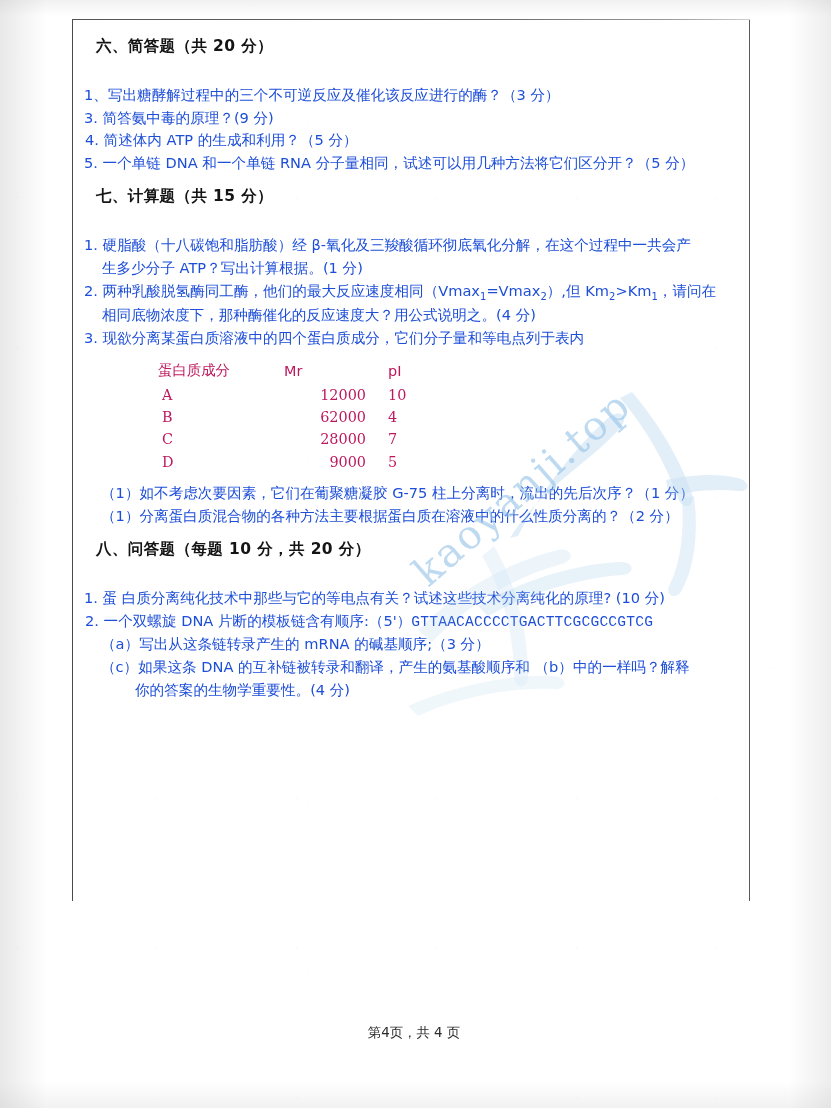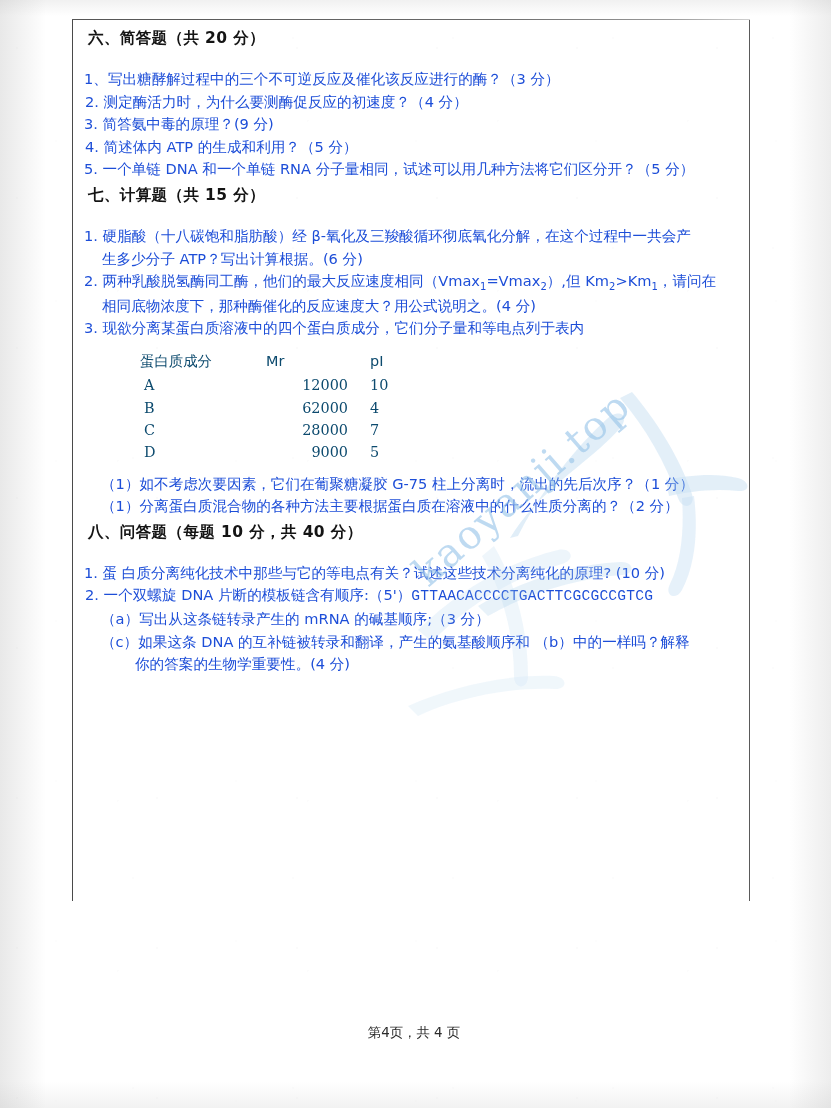--- a/index.html
+++ b/index.html
@@ -82,21 +82,21 @@
     z-index: 6;
     color: #1b1b1b;
   }
 
   .heading {
     font-family: "DejaVu Sans", "Liberation Sans", sans-serif;
     font-weight: 700;
     font-size: 15.5px;
     letter-spacing: .4px;
     color: #141414;
-    margin: 4px;
+    margin: 12px;
     line-height: 1.35;
   }
   .q {
     font-family: "DejaVu Sans", "Liberation Sans", sans-serif;
     font-size: 14.6px;
     line-height: 1.55;
     color: #1d4ed8;
     margin: 0;
     white-space: nowrap;
   }
@@ -105,25 +105,25 @@
 
   .gap-sm { height: 9px; }
   .gap-md { height: 15px; }
 
   
   .skew-a { transform: translateX(0px); }
   .skew-b { transform: translateX(1px); }
 
   
   #protein-table {
-    margin-left: 56px;
+    margin-left: 74px;
     border-collapse: collapse;
     font-family: "DejaVu Serif", "Liberation Serif", serif;
     font-size: 14.4px;
-    color: #0c4a6e;
+    color: #be185d;
   }
   #protein-table th, #protein-table td {
     padding: 3.2px 0;
     font-weight: 400;
     text-align: left;
   }
   #protein-table th:nth-child(1), #protein-table td:nth-child(1) { width: 108px; }
   #protein-table th:nth-child(2), #protein-table td:nth-child(2) { width: 96px; text-align: right; padding-right: 22px; }
   #protein-table th:nth-child(3), #protein-table td:nth-child(3) { width: 60px; }
   #protein-table th:nth-child(2) { text-align: left; padding-left: 14px; padding-right: 0; }
@@ -213,30 +213,29 @@
       <path d="M10 196 C54 176, 110 164, 156 166 C170 167, 170 180, 156 179 C112 177, 58 188, 20 206 Z" fill="rgba(150,196,232,0.34)"></path>
     </svg>
     <div id="wm-text">kaoyanji.top</div>
   </div>
 
   <div id="content">
 
     <h2 class="heading">六、简答题（共 20 分）</h2>
     <div class="gap-md"></div>
     <p class="q skew-a">1、写出糖酵解过程中的三个不可逆反应及催化该反应进行的酶？（3 分）</p>
-    <p class="q skew-b">2. 测定酶活力时，为什么要测酶促反应的初速度？（4 分）</p>
     <p class="q skew-a">3. 简答氨中毒的原理？(9 分)</p>
     <p class="q skew-b">4. 简述体内 ATP 的生成和利用？（5 分）</p>
     <p class="q skew-a">5. 一个单链 DNA 和一个单链 RNA 分子量相同，试述可以用几种方法将它们区分开？（5 分）</p>
 
     <h2 class="heading">七、计算题（共 15 分）</h2>
     <div class="gap-md"></div>
 
     <p class="q skew-a">1. 硬脂酸（十八碳饱和脂肪酸）经 β-氧化及三羧酸循环彻底氧化分解，在这个过程中一共会产</p>
-    <p class="q indent-1 skew-b">生多少分子 ATP？写出计算根据。(6 分)</p>
+    <p class="q indent-1 skew-b">生多少分子 ATP？写出计算根据。(1 分)</p>
 
     <p class="q skew-a"><span>2. 两种乳酸脱氢酶同工酶，他们的最大反应速度相同（Vmax</span><sub>1</sub><span>=Vmax</span><sub>2</sub><span>）,但 Km</span><sub>2</sub><span>&gt;Km</span><sub>1</sub><span>，请问在</span></p>
     <p class="q indent-1 skew-b">相同底物浓度下，那种酶催化的反应速度大？用公式说明之。(4 分)</p>
 
     <p class="q skew-a">3. 现欲分离某蛋白质溶液中的四个蛋白质成分，它们分子量和等电点列于表内</p>
 
     <div class="gap-sm"></div>
     <table id="protein-table">
       <thead>
         <tr>
@@ -266,21 +265,21 @@
           <td>9000</td>
           <td>5</td>
         </tr>
       </tbody>
     </table>
     <div class="gap-sm"></div>
 
     <p class="q indent-1 skew-a">（1）如不考虑次要因素，它们在葡聚糖凝胶 G-75 柱上分离时，流出的先后次序？（1 分）</p>
     <p class="q indent-1 skew-a">（1）分离蛋白质混合物的各种方法主要根据蛋白质在溶液中的什么性质分离的？（2 分）</p>
 
-    <h2 class="heading">八、问答题（每题 10 分，共 40 分）</h2>
+    <h2 class="heading">八、问答题（每题 10 分，共 20 分）</h2>
     <div class="gap-md"></div>
 
     <p class="q skew-a">1. 蛋 白质分离纯化技术中那些与它的等电点有关？试述这些技术分离纯化的原理? (10 分)</p>
     <p class="q skew-b"><span>2. 一个双螺旋 DNA 片断的模板链含有顺序:（5'）</span><span class="mono-seq">GTTAACACCCCTGACTTCGCGCCGTCG</span></p>
     <p class="q indent-1 skew-a">（a）写出从这条链转录产生的 mRNA 的碱基顺序;（3 分）</p>
     <p class="q indent-1 skew-a">（c）如果这条 DNA 的互补链被转录和翻译，产生的氨基酸顺序和 （b）中的一样吗？解释</p>
     <p class="q indent-3 skew-b">你的答案的生物学重要性。(4 分)</p>
 
   </div>
 

